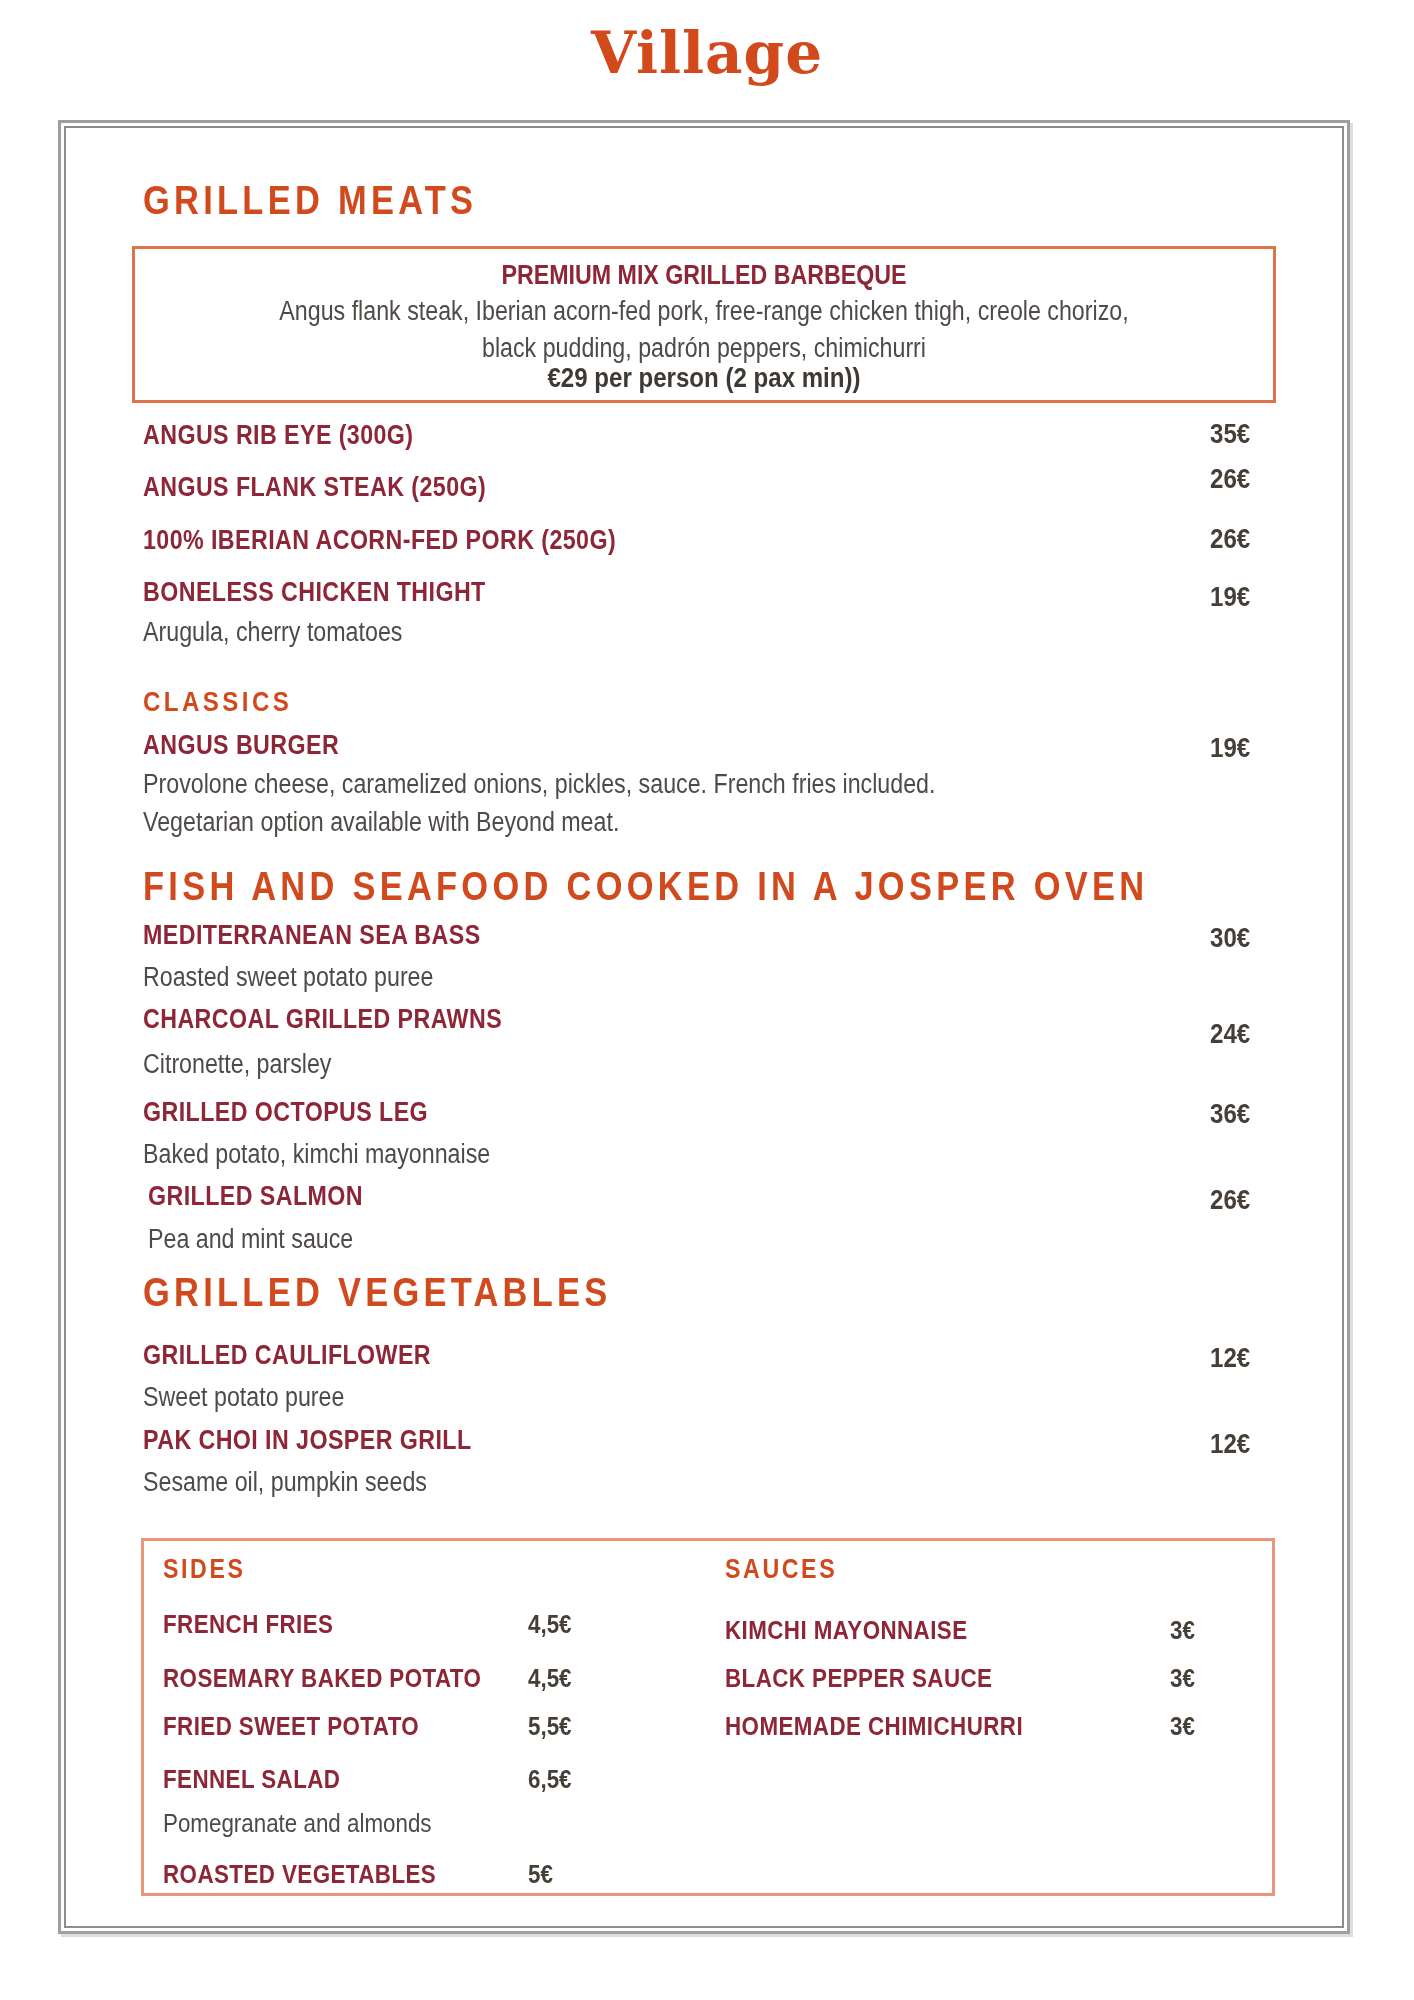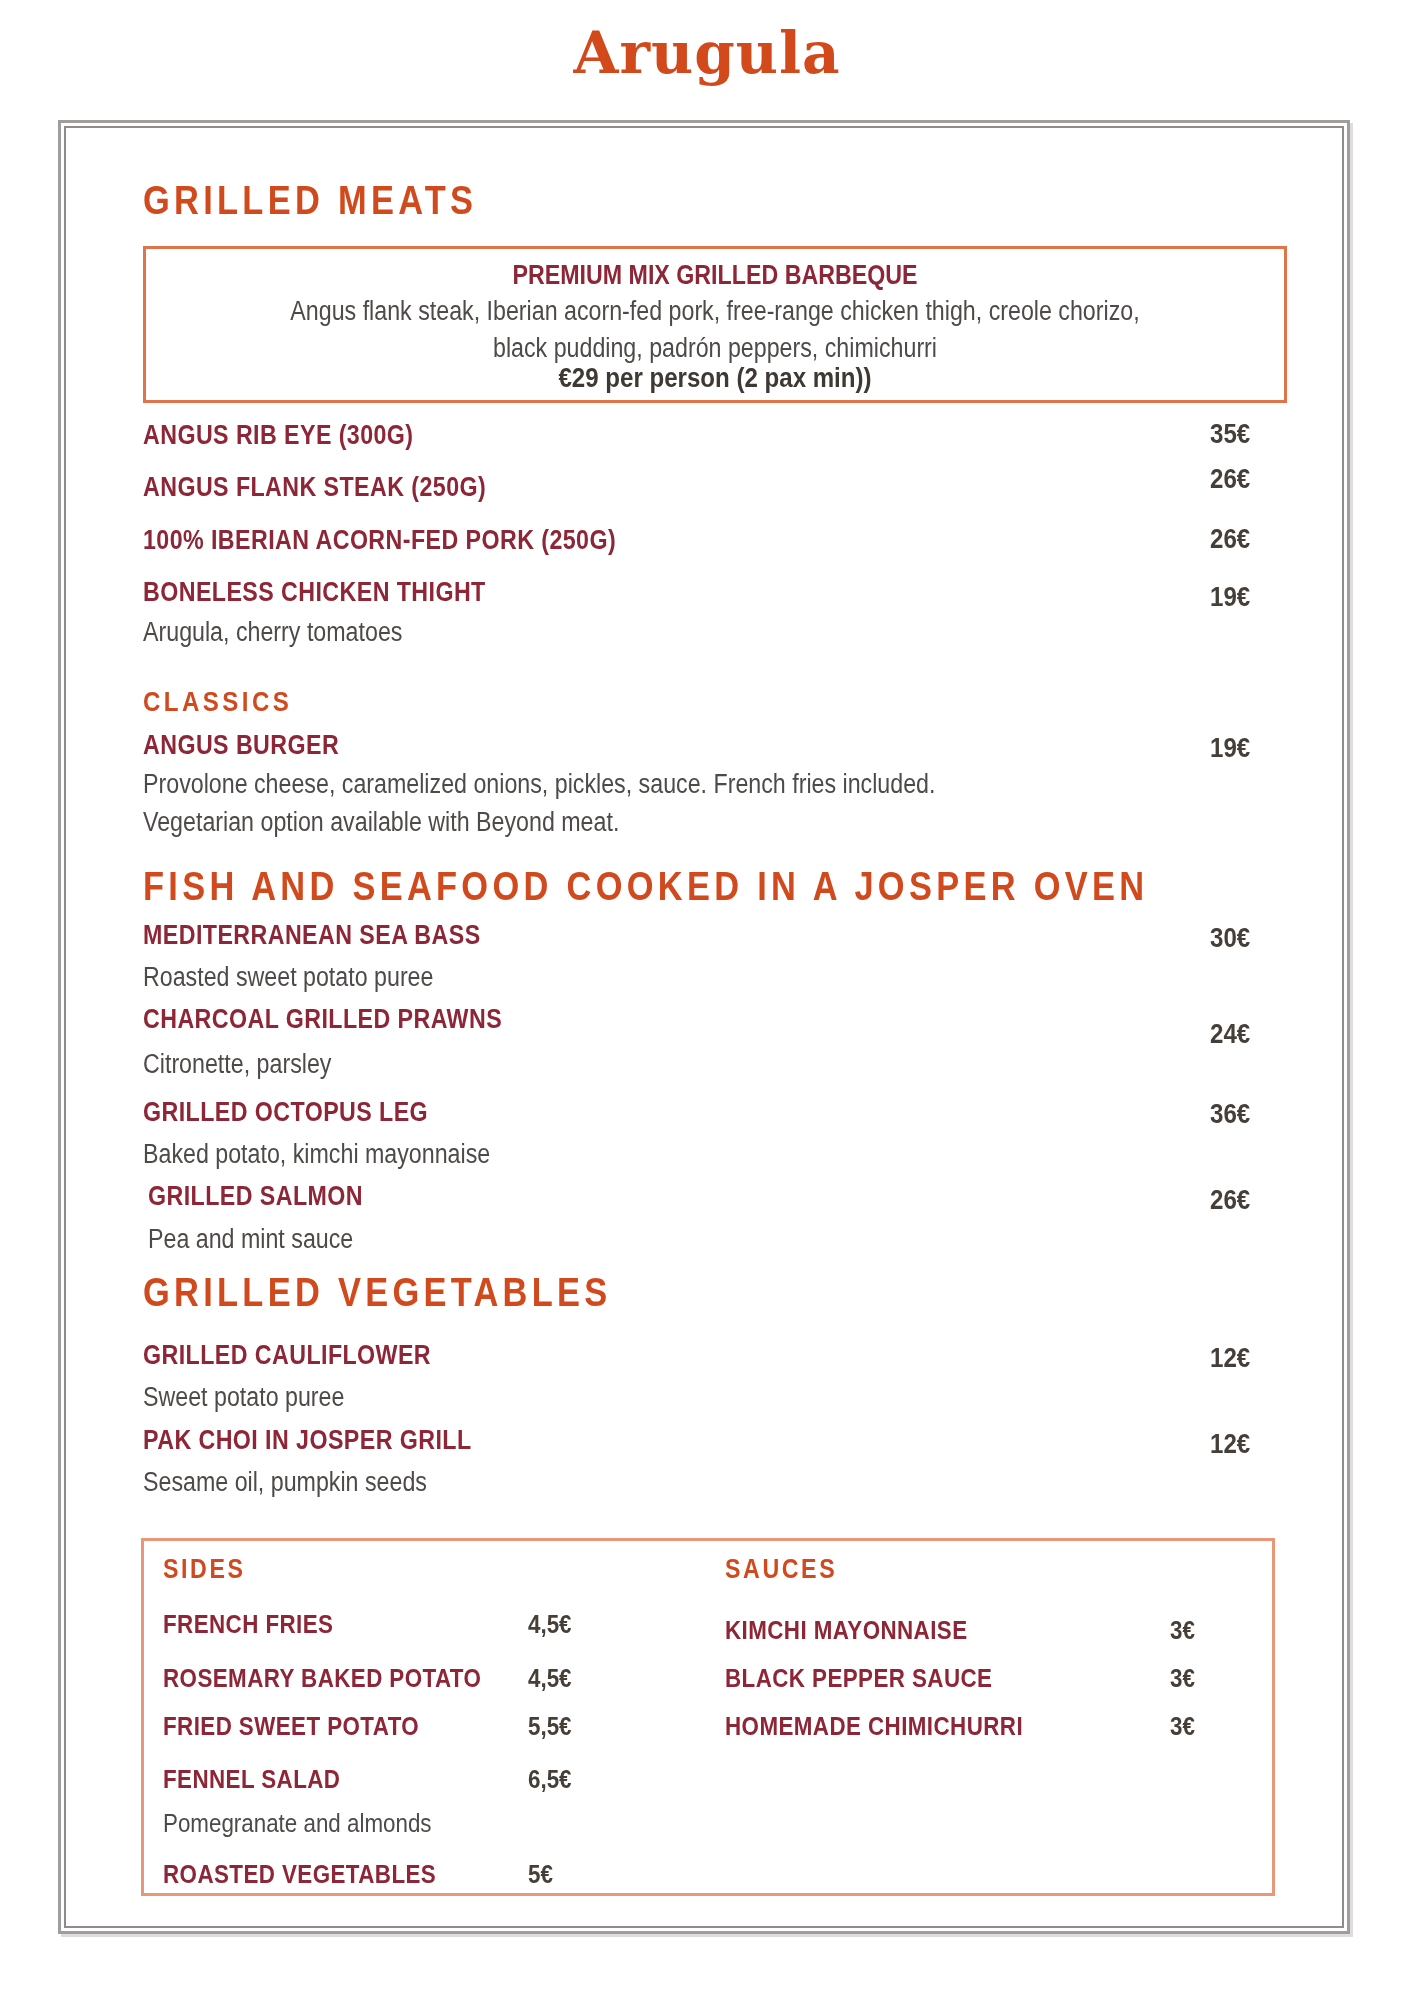--- a/index.html
+++ b/index.html
@@ -38,36 +38,36 @@
   .frame-outer{
     left:58px;top:120px;width:1286px;height:1808px;
     border:3px solid var(--frame-outer);
     box-shadow:3px 3px 0 rgba(160,156,154,0.35);
   }
   .frame-inner{
     position:absolute;left:3px;top:3px;right:3px;bottom:3px;
     border:2px solid var(--frame-inner);
   }
   .premium-box{
-    left:143px;top:246px;width:1138px;height:151px;
+    left:132px;top:246px;width:1138px;height:151px;
     border:3px solid var(--premium-border);
   }
   .premium-box .abs{left:0;right:0;text-align:center;}
   .premium-title{color:var(--maroon);font-weight:700;font-size:27px;top:13px;}
   .premium-line{color:var(--gray);font-size:27px;}
   .premium-price{color:#3E3933;font-weight:700;font-size:28px;top:115px;}
   .sides-box{
     left:141px;top:1538px;width:1128px;height:352px;
     border:3px solid var(--sides-border);
   }
 </style>
 </head>
 <body>
 
-<div class="abs logo">Arugula</div>
+<div class="abs logo">Village</div>
 
 <div class="abs frame-outer">
   <div class="frame-inner"></div>
 </div>
 
 <div class="abs h1 cx" style="left:143px;top:180px">GRILLED MEATS</div>
 
 <div class="abs premium-box">
   <div class="abs premium-title cxc">PREMIUM MIX GRILLED BARBEQUE</div>
   <div class="abs premium-line cxc" style="top:49px">Angus flank steak, Iberian acorn-fed pork, free-range chicken thigh, creole chorizo,</div>

